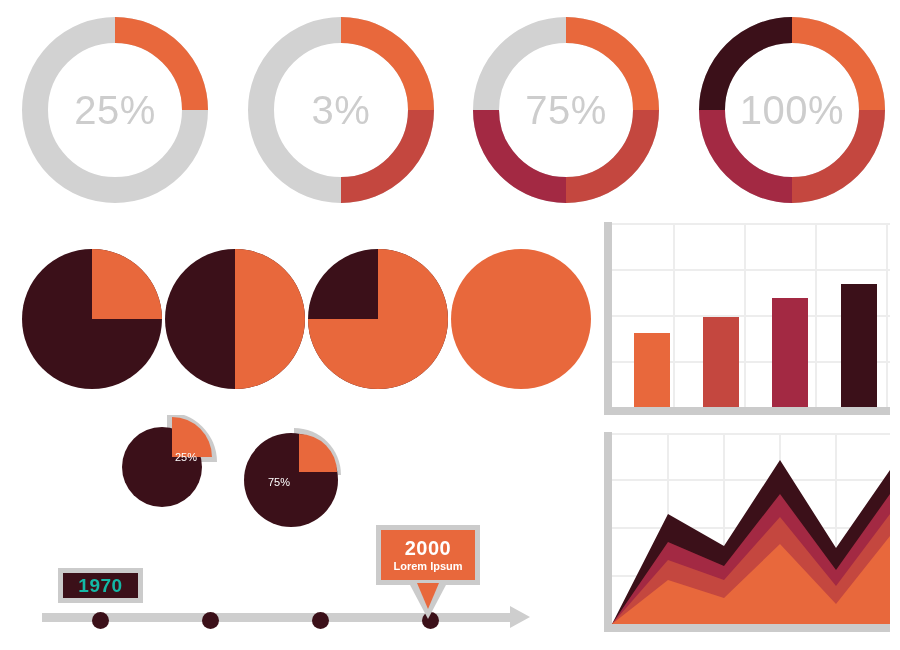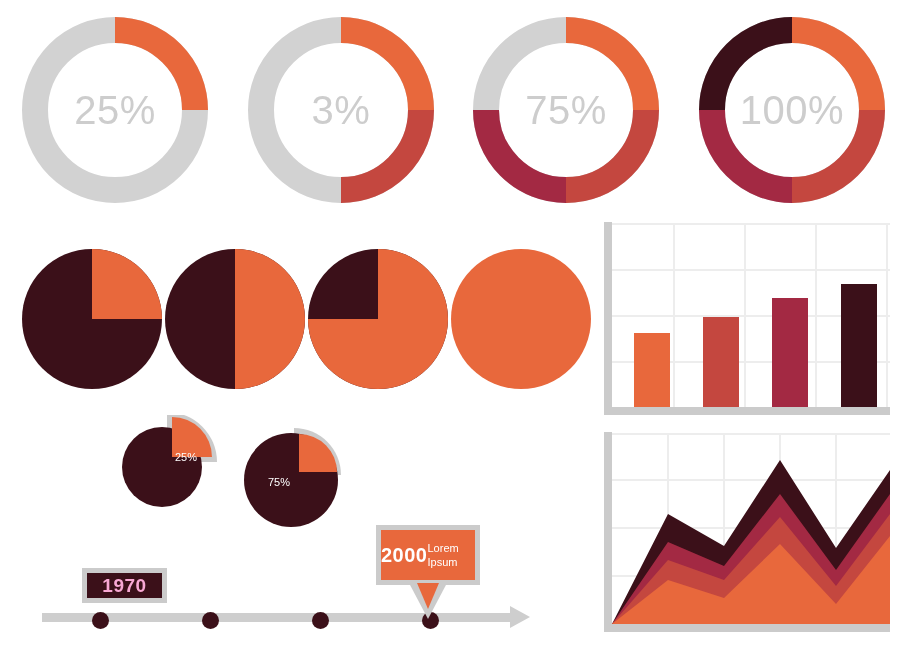--- a/index.html
+++ b/index.html
@@ -68,52 +68,51 @@
   .tl-dot {
     position: absolute;
     width: 17px; height: 17px;
     border-radius: 50%;
     background: #3b1019;
   }
   .tl-box {
     position: absolute;
     background: #3b1019;
     border: 5px solid #cbcbcb;
-    color: #f9a8d4;
+    color: #14b8a6;
     font-size: 19px;
     font-weight: bold;
     display: flex;
     align-items: center;
     justify-content: center;
     box-sizing: border-box;
     font-family: "Liberation Sans", sans-serif;
     letter-spacing: 0.5px;
-    margin-left: 24px;
   }
   .tl-callout {
     position: absolute;
     background: #e8683c;
     border: 5px solid #cbcbcb;
     box-sizing: border-box;
     display: flex;
-    flex-direction: row;
+    flex-direction: column;
     align-items: center;
     justify-content: center;
     color: #ffffff;
     font-family: "Liberation Sans", sans-serif;
   }
   .tl-callout .yr {
     font-size: 20px;
     font-weight: bold;
     line-height: 22px;
     letter-spacing: 0.5px;
   }
   .tl-callout .sub {
     font-size: 11px;
-    font-weight: normal;
+    font-weight: bold;
     line-height: 14px;
   }
 
   
   .panel { position: absolute; }
   .panel svg { display: block; }
 </style>
 </head>
 <body>
 

